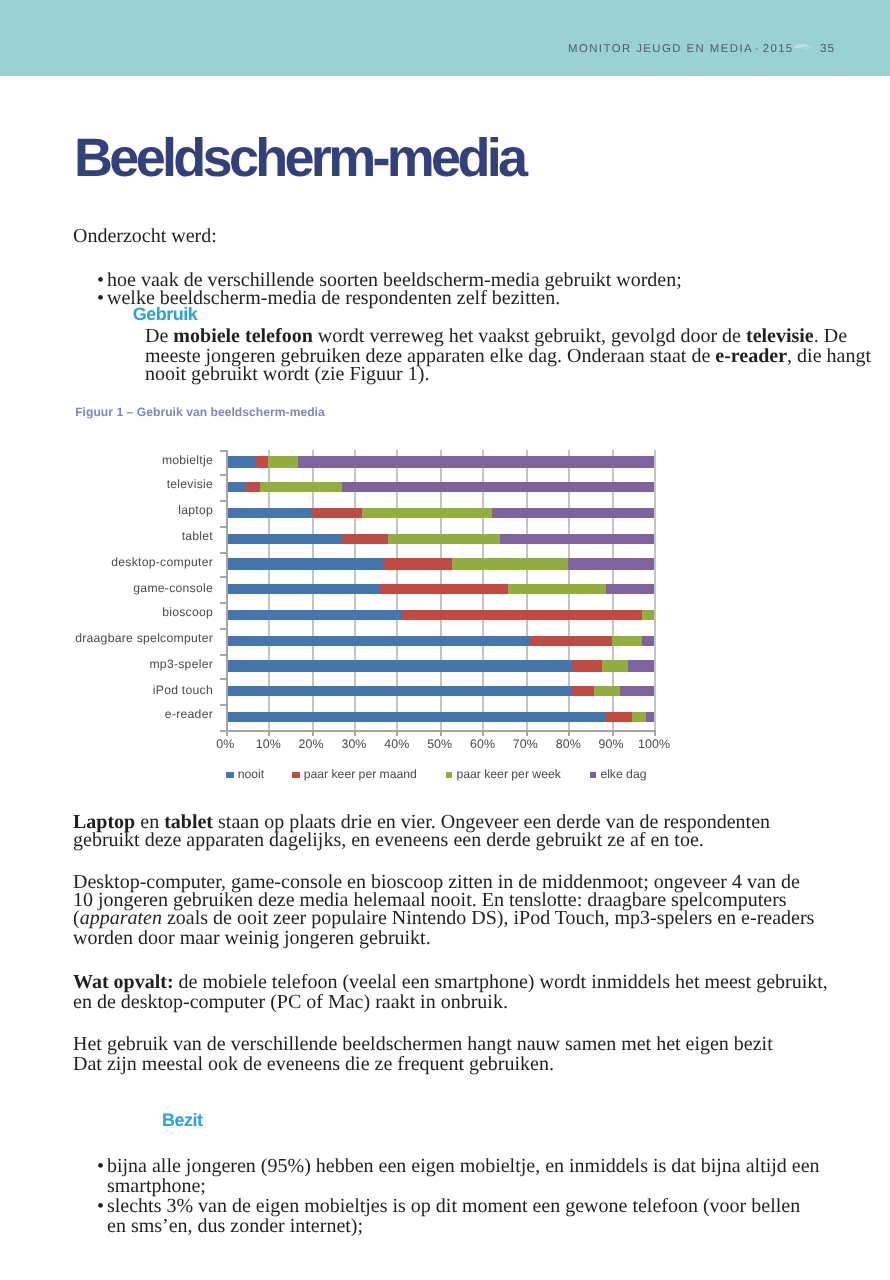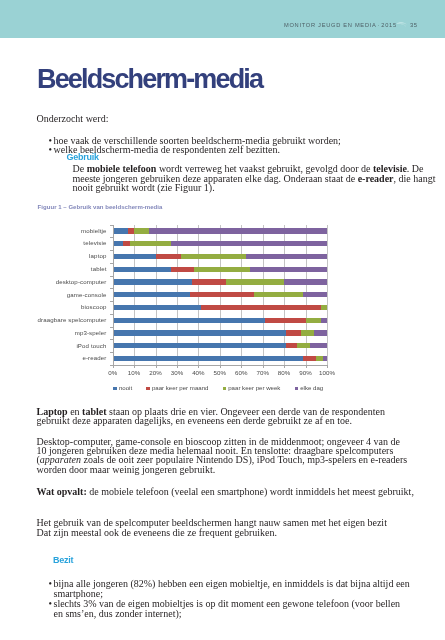--- a/index.html
+++ b/index.html
@@ -207,33 +207,34 @@
 
   <div class="body-text" style="top:436.6px;">
     <div><span>Desktop-computer, game-console en bioscoop zitten in de middenmoot; ongeveer 4 van de</span></div>
     <div><span>10 jongeren gebruiken deze media helemaal nooit. En tenslotte: draagbare spelcomputers</span></div>
     <div><span>(</span><span style="font-style: italic;">apparaten</span><span> zoals de ooit zeer populaire Nintendo DS), iPod Touch, mp3-spelers en e-readers</span></div>
     <div><span>worden door maar weinig jongeren gebruikt.</span></div>
   </div>
 
   <div class="body-text" style="top:487.3px;">
     <div><span style="font-weight: bold;">Wat opvalt:</span><span> de mobiele telefoon (veelal een smartphone) wordt inmiddels het meest gebruikt,</span></div>
+    <div><span>en de desktop-computer (PC of Mac) raakt in onbruik.</span></div>
   </div>
 
   <div class="body-text" style="top:518.3px;">
-    <div><span>Het gebruik van de spelcomputer beeldschermen hangt nauw samen met het eigen bezit</span></div>
+    <div><span>Het gebruik van de verschillende beeldschermen hangt nauw samen met het eigen bezit</span></div>
     <div><span>Dat zijn meestal ook de eveneens die ze frequent gebruiken.</span></div>
   </div>
 
-  <div class="h2" style="position:absolute;left:53px;top:555.8px;">Bezit</div>
+  <div class="h2" style="position:absolute;left:81px;top:555.8px;">Bezit</div>
 
   <div class="body-text" style="top:566.8px;line-height:9.95px;">
     <ul class="bl">
       <li>
-        <span>bijna alle jongeren (82%) hebben een eigen mobieltje, en inmiddels is dat bijna altijd een</span><br>
+        <span>bijna alle jongeren (95%) hebben een eigen mobieltje, en inmiddels is dat bijna altijd een</span><br>
         <span>smartphone;</span>
       </li>
       <li>
         <span>slechts 3% van de eigen mobieltjes is op dit moment een gewone telefoon (voor bellen</span><br>
         <span>en sms’en, dus zonder internet);</span>
       </li>
     </ul>
   </div>
 </div>
 

